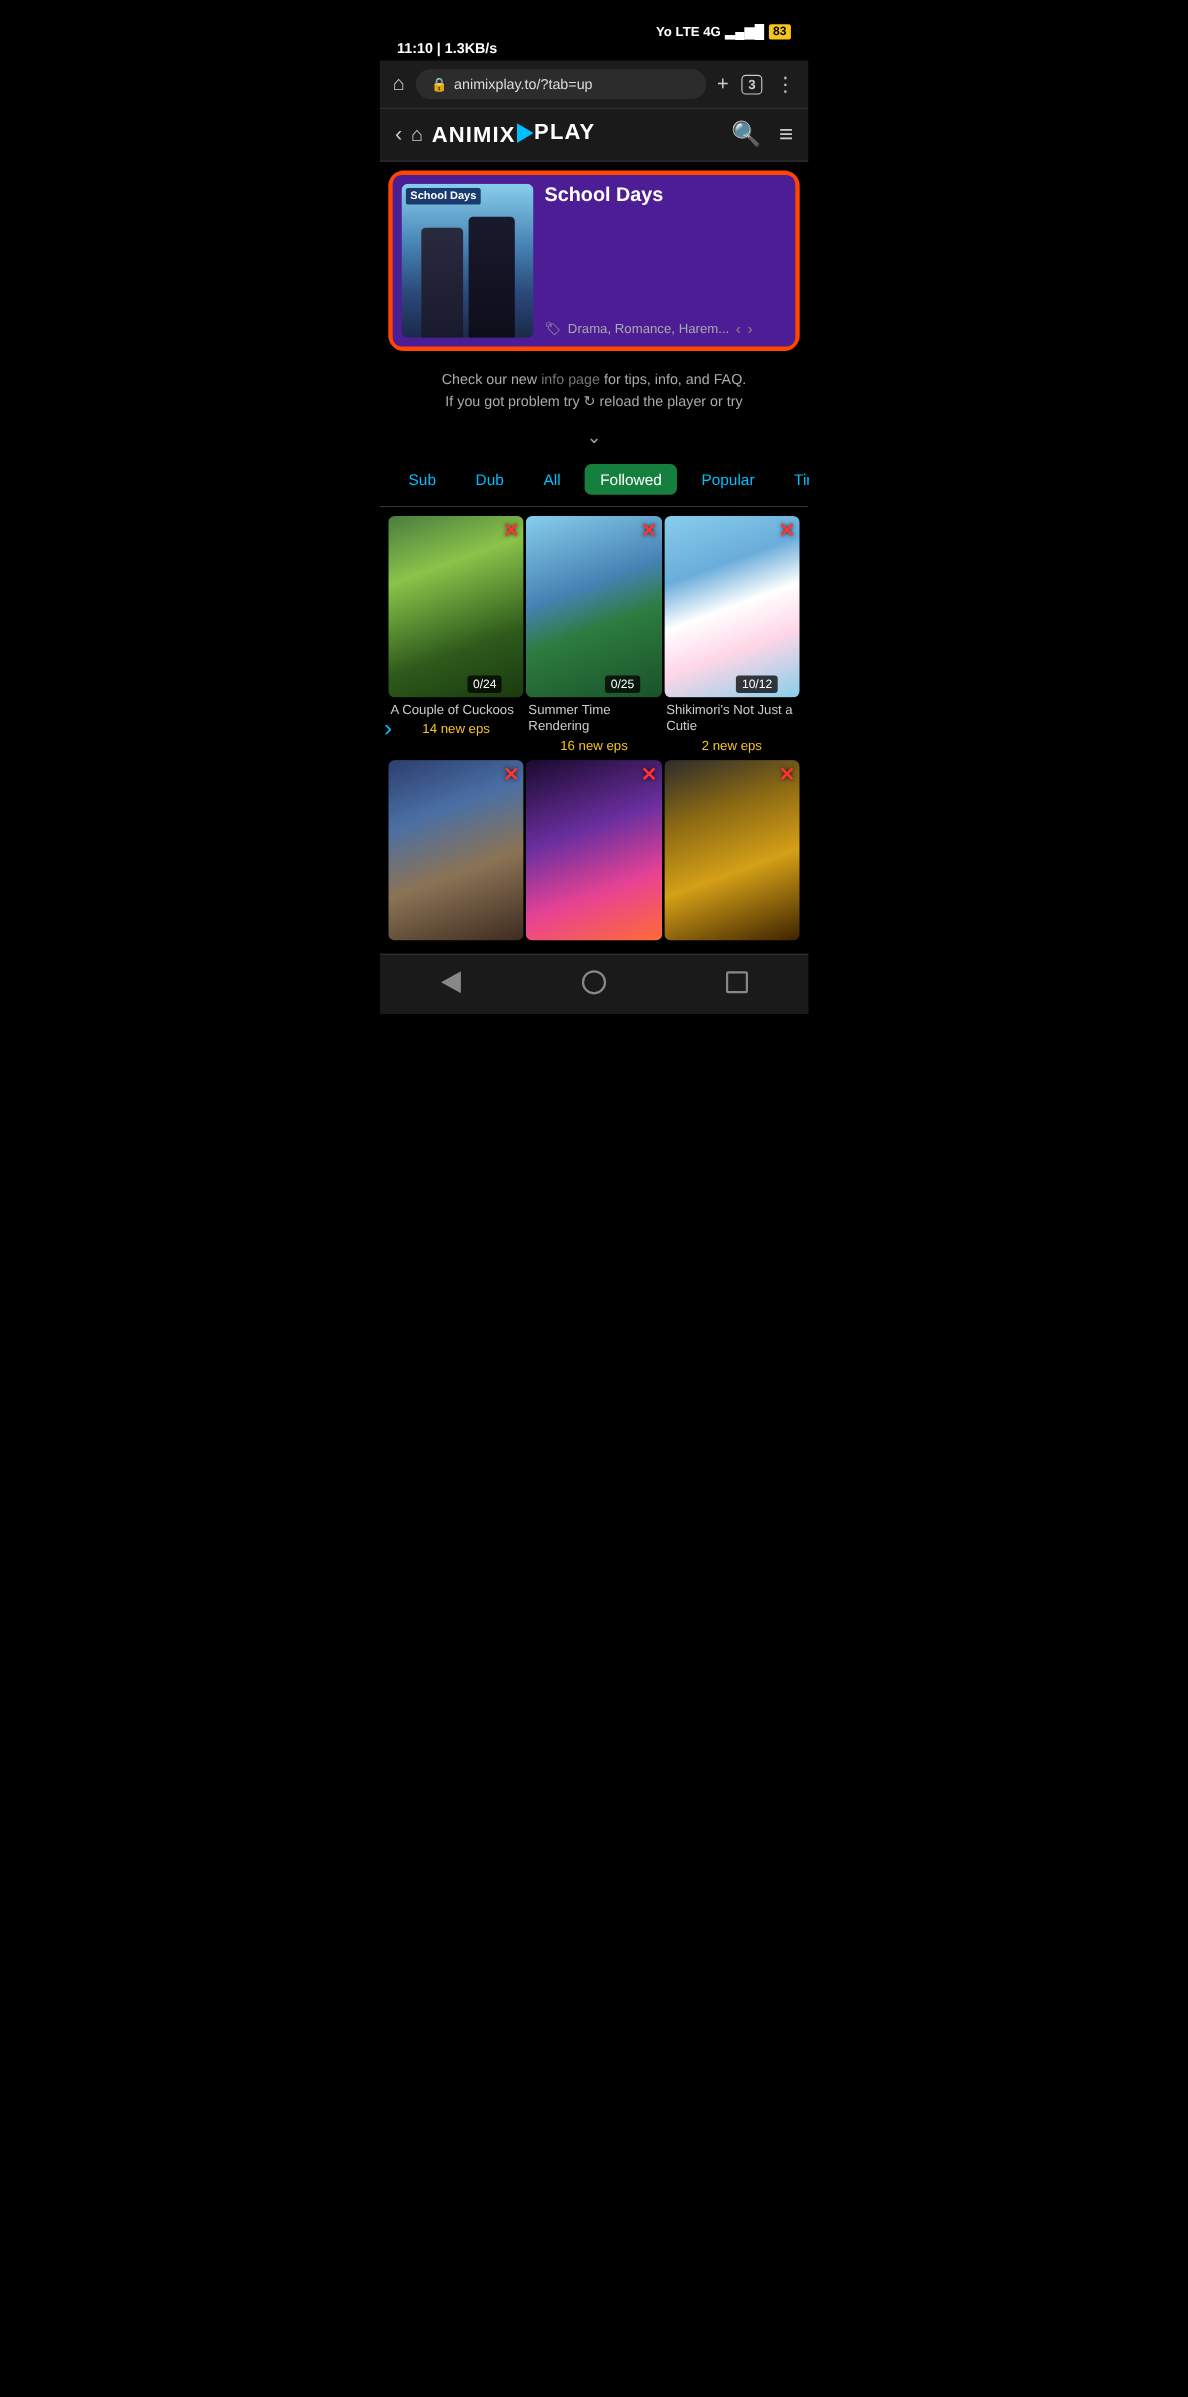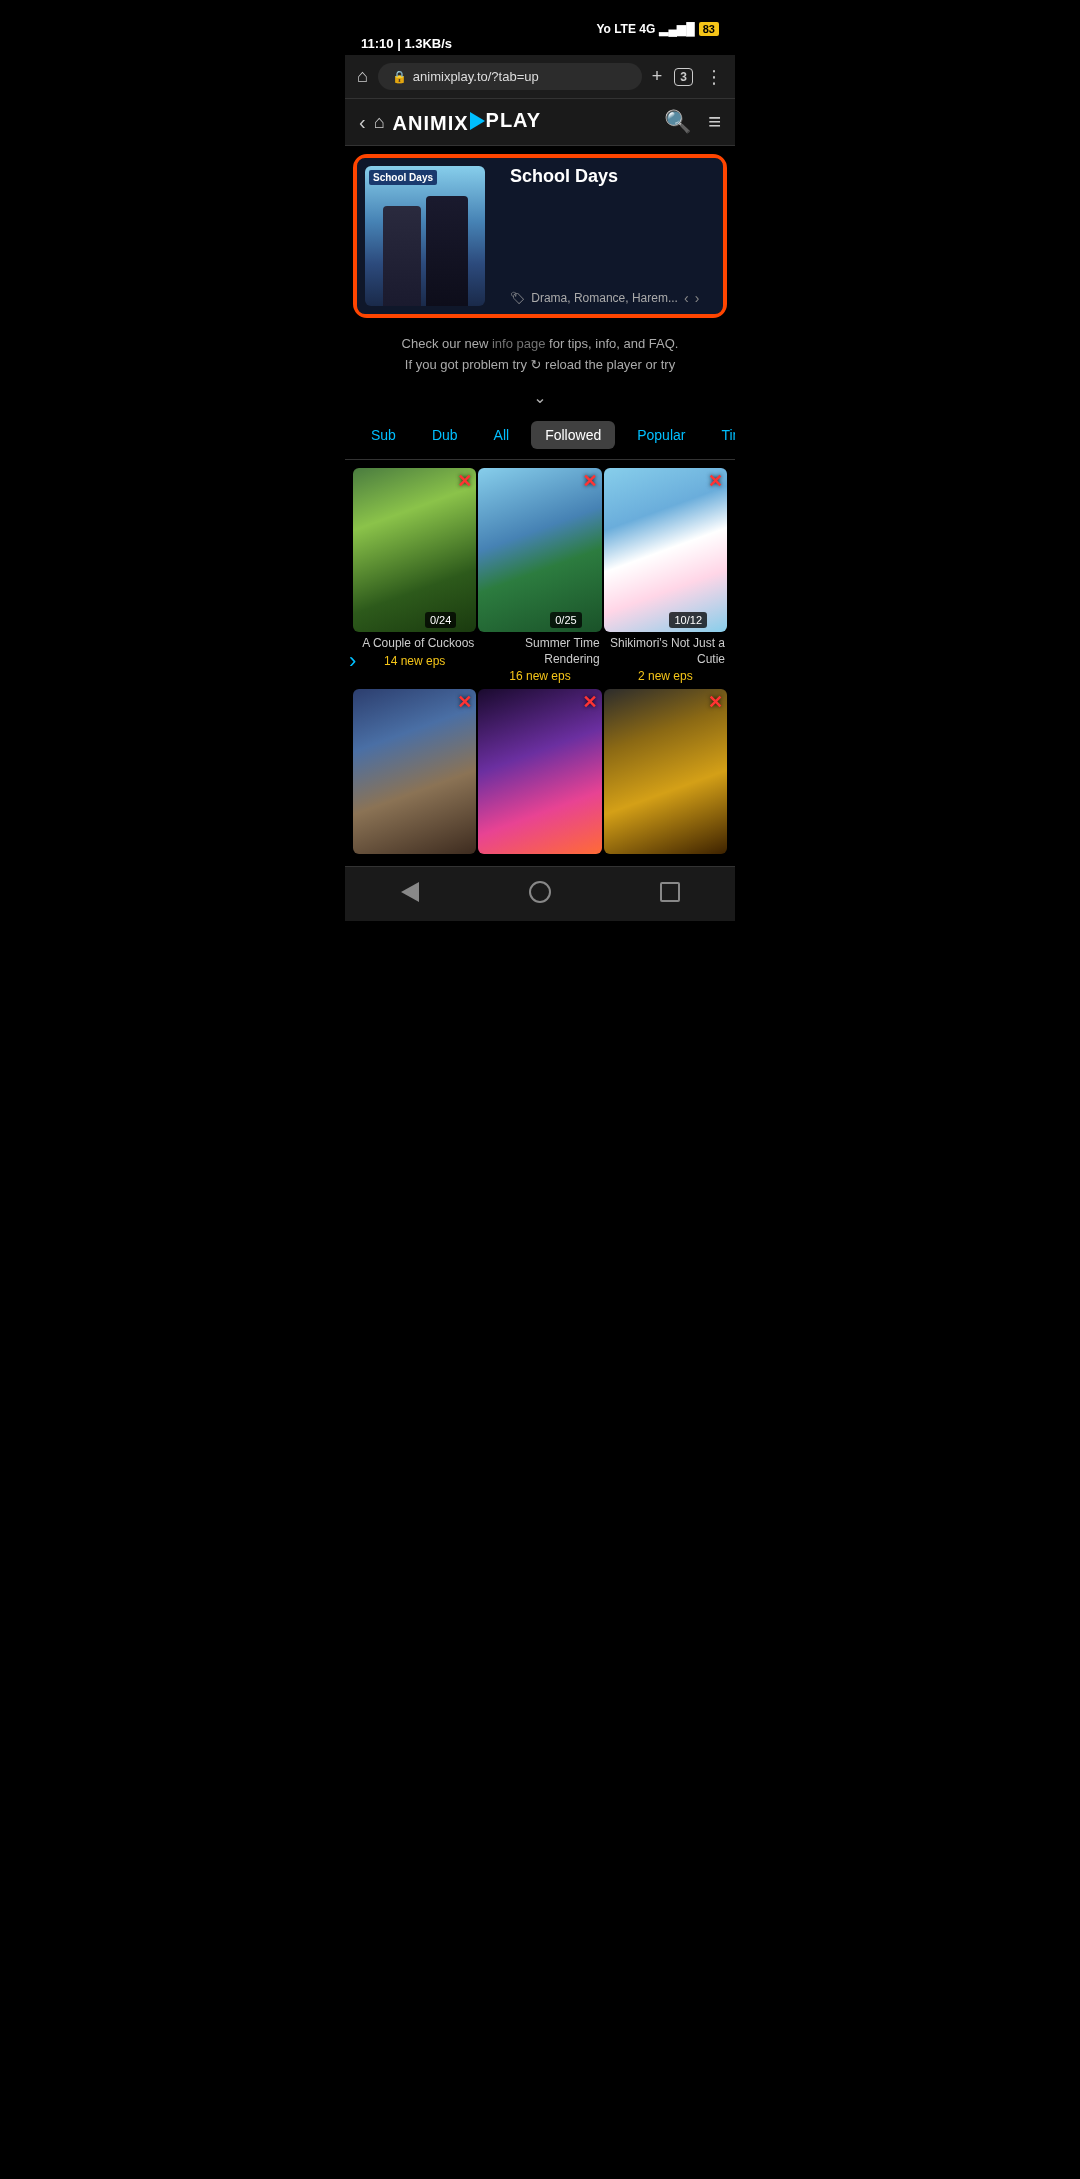--- a/index.html
+++ b/index.html
@@ -122,25 +122,25 @@
       display: flex;
       align-items: center;
       gap: 16px;
       color: #ccc;
       font-size: 22px;
     }
 
     
     .featured-card {
       margin: 10px;
-      background: #0f172a;
+      background: #4c1d95;
       border-radius: 10px;
       border: 2.5px solid #ff4500;
       display: flex;
-      gap: 25px;
+      gap: 10px;
       padding: 8px;
       position: relative;
       overflow: visible;
     }
     .featured-card::before {
       content: '';
       position: absolute;
       inset: -4px;
       border-radius: 14px;
       border: 3px solid #ff4500;
@@ -241,21 +241,21 @@
       border-radius: 6px;
       font-size: 14px;
       font-weight: 500;
       cursor: pointer;
       white-space: nowrap;
       border: none;
       background: transparent;
       color: #00bfff;
     }
     .tab-btn.active {
-      background: #404040;
+      background: #15803d;
       color: #fff;
     }
     .tab-btn:not(.active) {
       color: #00bfff;
     }
 
     
     .anime-grid {
       display: grid;
       grid-template-columns: repeat(3, 1fr);
@@ -306,21 +306,21 @@
       right: 20px;
       background: rgba(0,0,0,0.75);
       color: #fff;
       font-size: 11px;
       padding: 2px 5px;
       border-radius: 3px;
     }
     .anime-name {
       font-size: 12px;
       color: #ccc;
-      text-align: right;
+      text-align: left;
       padding: 4px 2px 2px;
       line-height: 1.3;
     }
     .new-eps {
       font-size: 12px;
       color: #f5c518;
       text-align: center;
       padding-bottom: 4px;
     }
 

